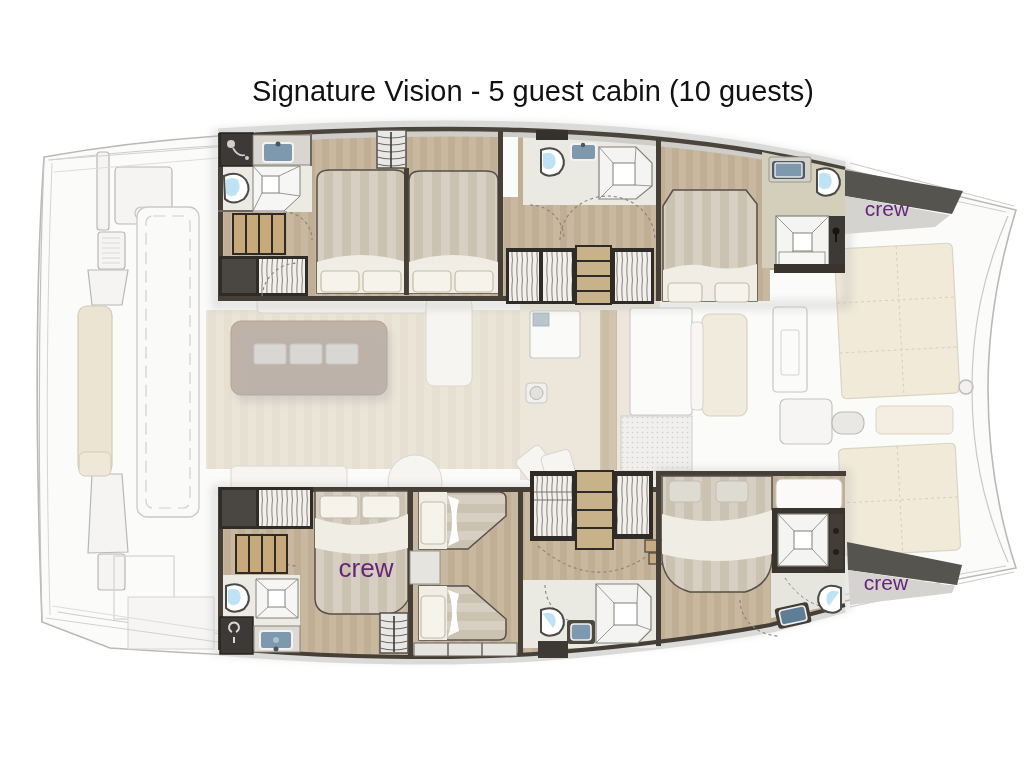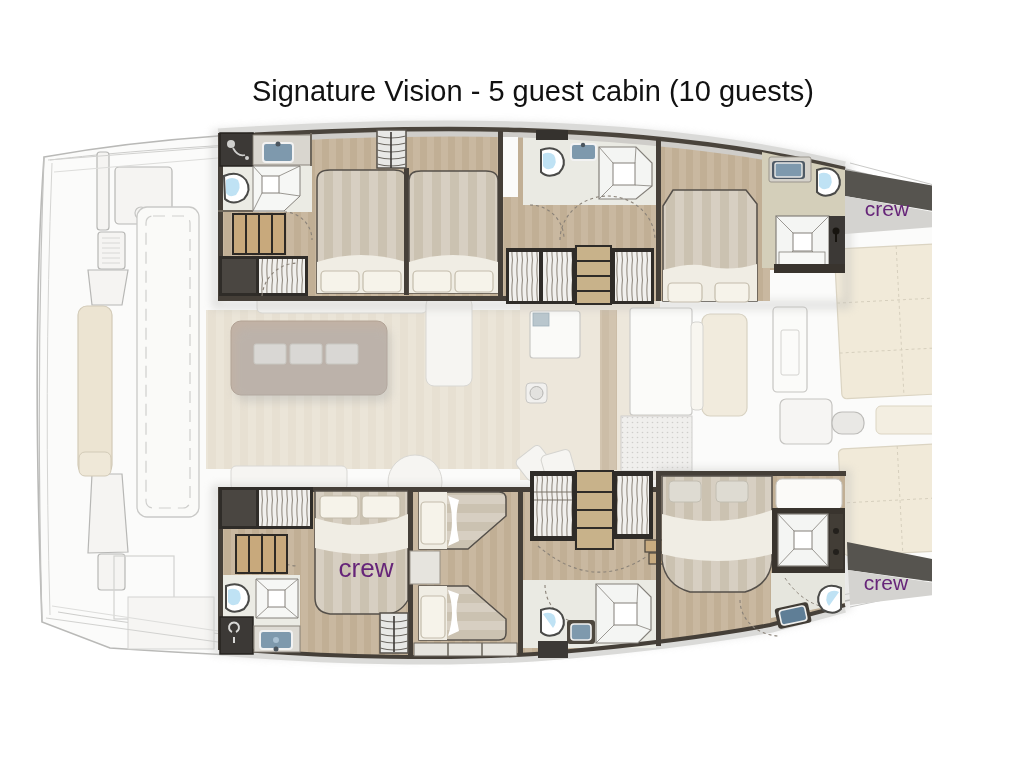--- a/index.html
+++ b/index.html
@@ -1,16 +1,16 @@
 <!DOCTYPE html>
 <html><head>
 <meta charset="utf-8">
 <style>
   html,body{margin:0;padding:0;background:#ffffff;}
-  #page{position:relative;width:932px;height:768px;background:#ffffff;overflow:hidden;
+  #page{position:relative;width:1024px;height:768px;background:#ffffff;overflow:hidden;
         font-family:"Liberation Sans", sans-serif;}
 </style>
 </head>
 <body>
 <div id="page">
 <svg width="1024" height="768" viewBox="0 0 1024 768">
 <defs>
   <pattern id="wood" width="14" height="20" patternUnits="userSpaceOnUse">
     <rect width="14" height="20" fill="#c9b8a0"></rect>
     <rect x="0" width="7" height="20" fill="#c1af95"></rect>

